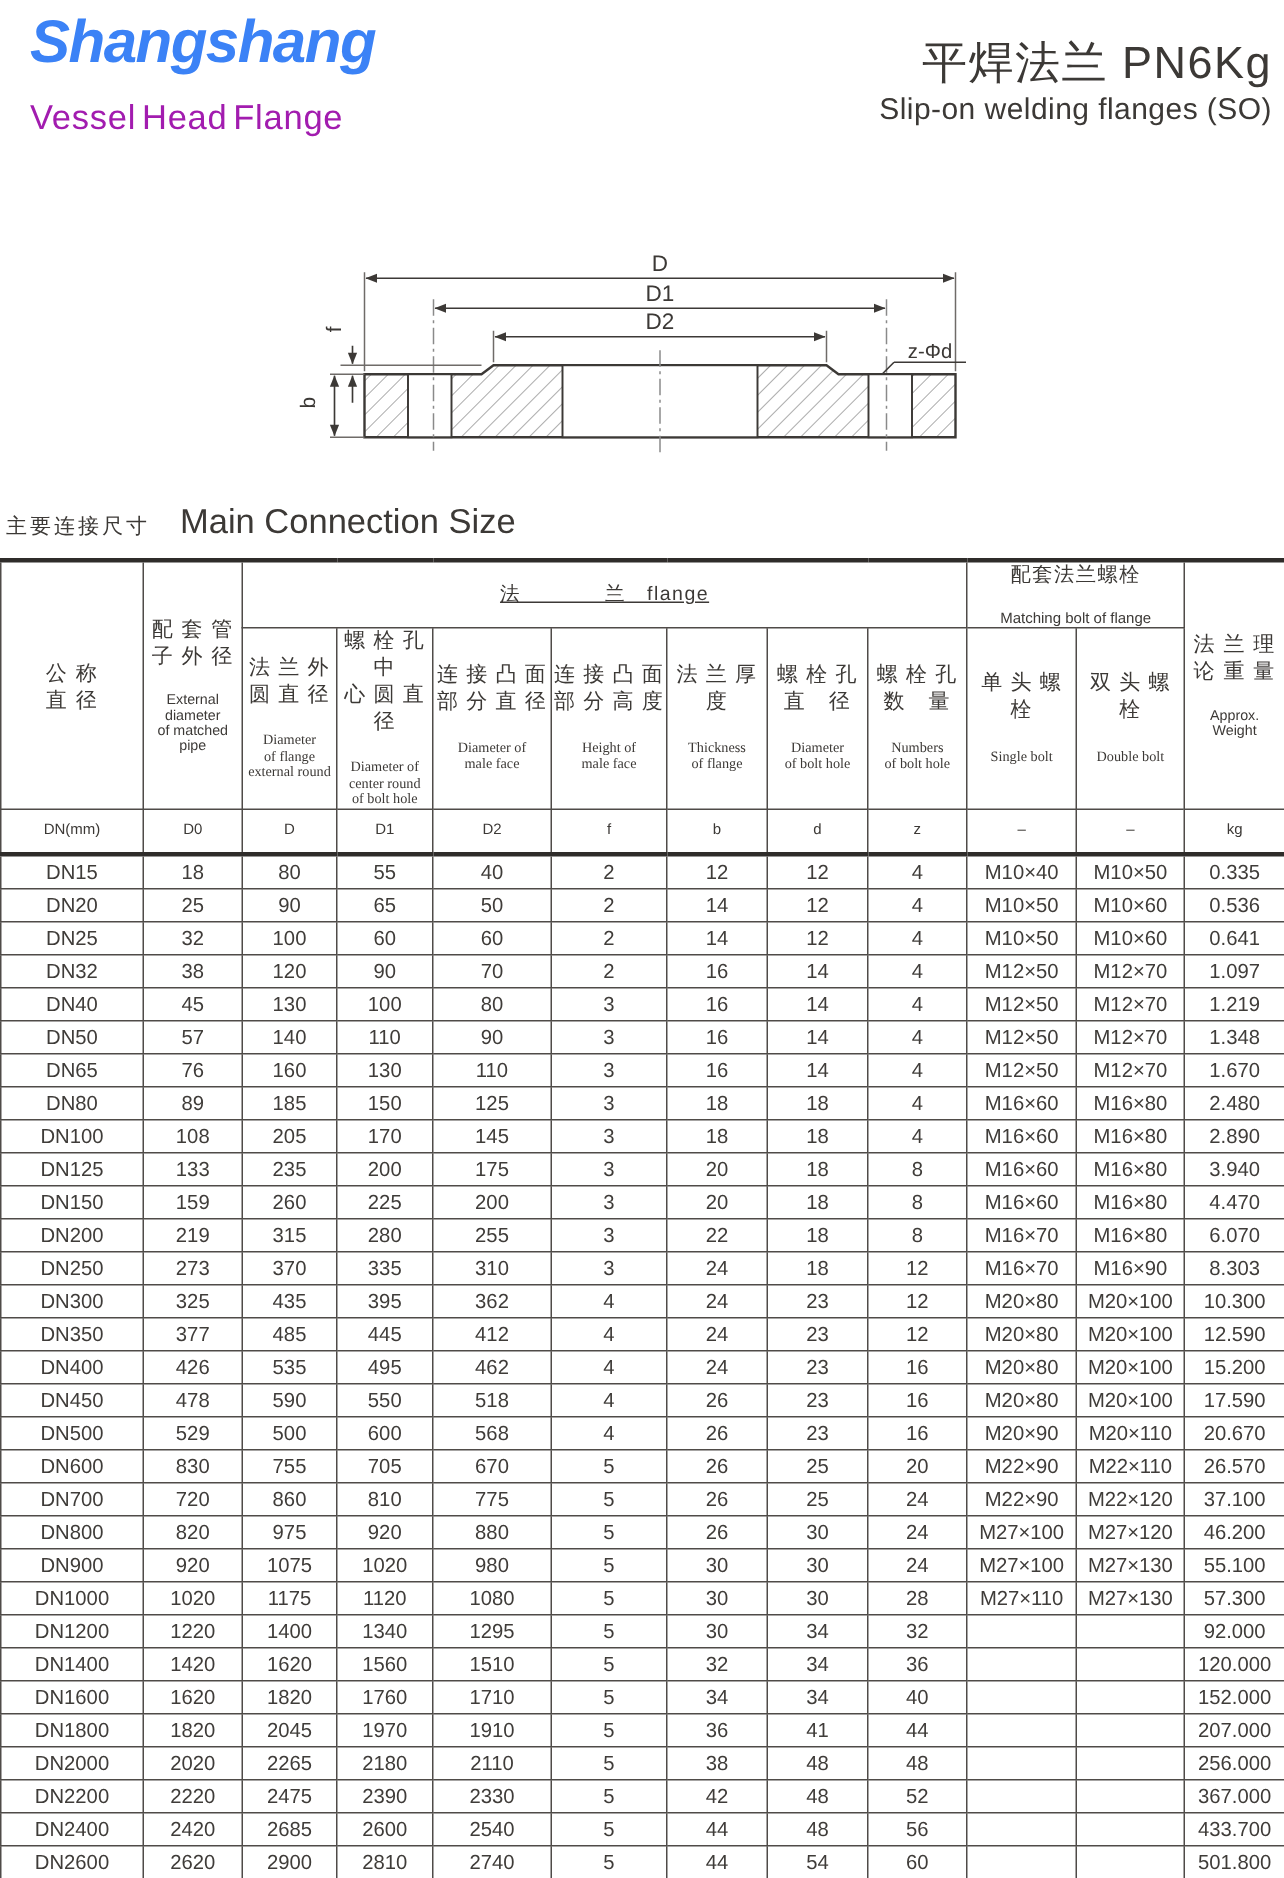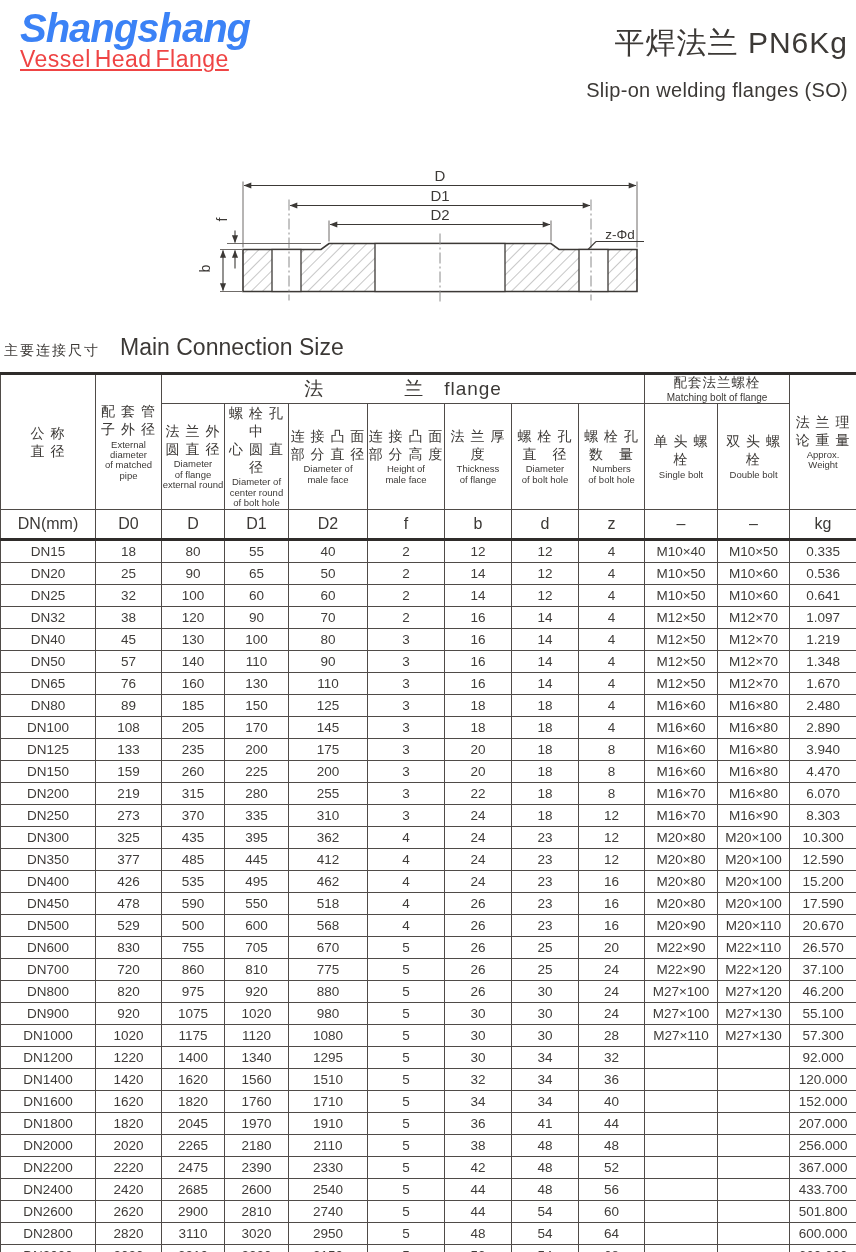--- a/index.html
+++ b/index.html
@@ -4,43 +4,43 @@
 <style>
   html,body { margin:0; padding:0; }
   body {
     width:856px; height:1252px; background:#ffffff; overflow:hidden;
     font-family:"Liberation Sans","DejaVu Sans",sans-serif; color:#3c3936;
   }
   .topbar { display:flex; justify-content:space-between; align-items:flex-start;
     padding:8px 8px 0 20px; height:98px; box-sizing:border-box; }
   .logo-main { color:#3b82f6; font-size:40px; font-weight:bold; font-style:italic;
     letter-spacing:-1px; line-height:1.0; }
-  .logo-sub { color:#ef4444; font-size:23px; letter-spacing:0.5px; word-spacing:-3px;
-    margin-top:0; line-height:1;text-decoration:underline; }
+  .logo-sub { color:#a21caf; font-size:23px; letter-spacing:0.5px; word-spacing:-3px;
+    margin-top:19px; line-height:1; }
   .title-block { text-align:right; padding-top:18px; }
   .title-zh { font-size:30px; letter-spacing:1px; line-height:1.1; }
-  .title-en { font-size:20px; margin-top:20px; letter-spacing:0.3px; }
+  .title-en { font-size:20px; margin-top:3px; letter-spacing:0.3px; }
 
   .diagram { margin:52px 0 0 198px; width:500px; height:158px; }
   .diagram svg { display:block; }
 
   .section-title { margin:26px 0 0 4px; font-size:23px; font-weight:normal; height:28px; }
   .section-title .zh { letter-spacing:2px; margin-right:20px; }
 
   table { border-collapse:collapse; table-layout:fixed; width:856px; margin-top:10px; }
   th,td { border:1px solid #4f4b48; text-align:center; vertical-align:middle;
     padding:0; font-weight:normal; overflow:hidden; }
   thead tr.r1 th { border-top:3px solid #2f2c2a; height:27px; }
-  tr.r2 th { height:63px; }
-  tr.sym th { border-bottom:3px solid #2f2c2a; height:28px; font-size:16px; }
+  tr.r2 th { height:63px;font-family:Liberation Serif, serif; }
+  tr.sym th { border-bottom:3px solid #2f2c2a; height:28px; font-size:10px; }
   tbody td { height:21px; font-size:13.5px; color:#3f3c39; }
   tbody tr:last-child td { border-bottom:3px solid #2f2c2a; }
   .zh { font-size:14px; line-height:1.3; white-space:pre-line; letter-spacing:1px; }
-  .en { font-size:9.5px; line-height:1.1; white-space:pre-line; margin-top:1px; }
-  .grp-flange { font-size:19px; letter-spacing:1px; }
+  .en { font-size:9.5px; line-height:1.1; white-space:pre-line; margin-top:16px; }
+  .grp-flange { font-size:13px; letter-spacing:1px;text-decoration:underline; }
   .grp .zh { font-size:13.5px; line-height:1.15; }
   .grp .en { font-size:10px; }
 </style>
 </head>
 <body>
 
 <div class="topbar">
   <div>
     <div class="logo-main">Shangshang</div>
     <div class="logo-sub">Vessel Head Flange</div>

